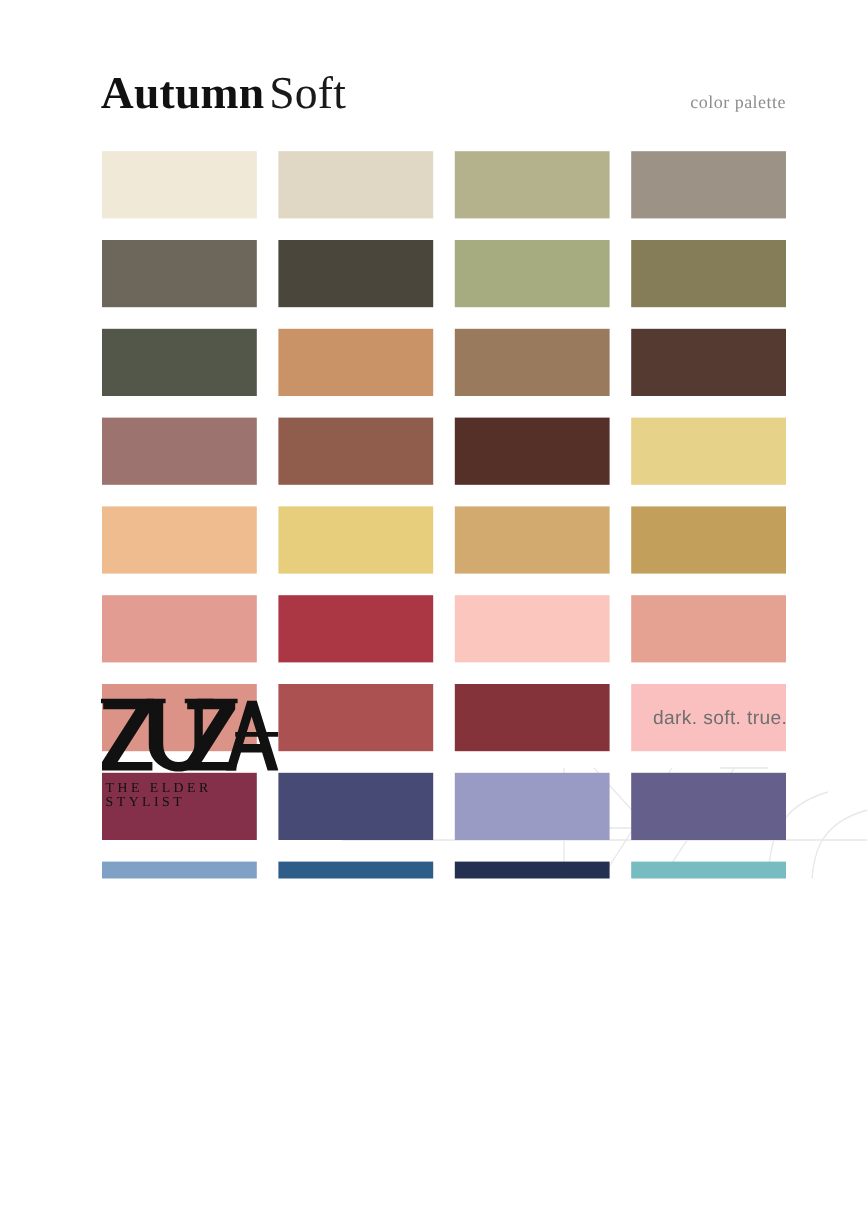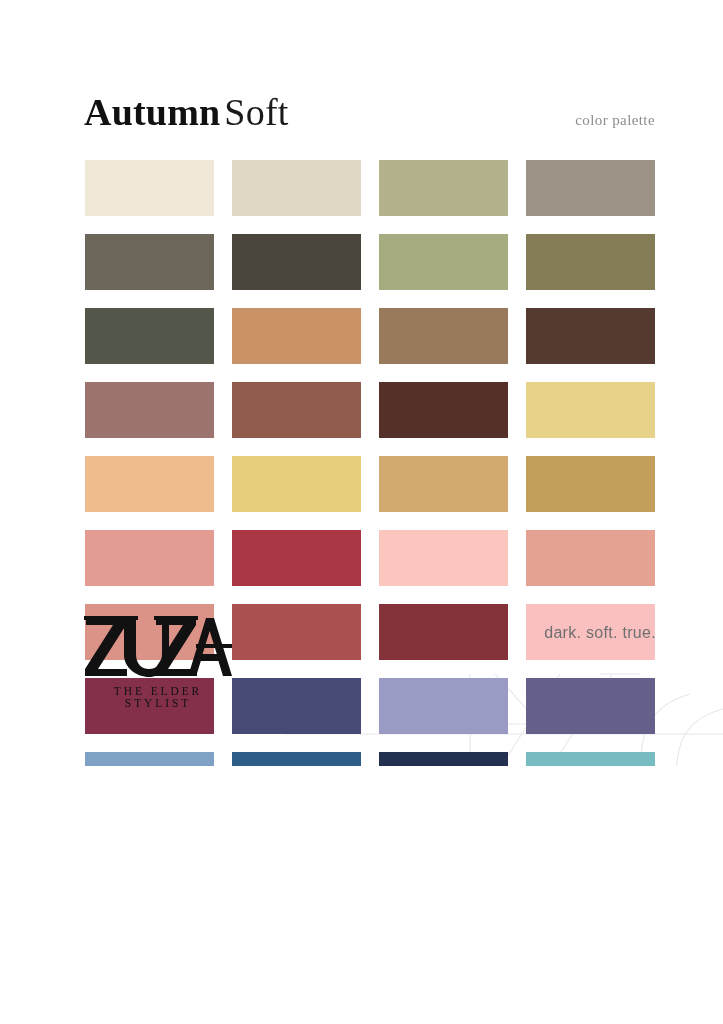--- a/index.html
+++ b/index.html
@@ -14,21 +14,20 @@
     font-family: "Liberation Serif", serif;
     position: relative;
   }
 
   #page {
     position: relative;
     width: 723px;
     height: 732px;
     background: #ffffff;
     overflow: hidden;
-    margin-top: 34px;
   }
 
   
   #watermark {
     position: absolute;
     left: 0;
     top: 0;
     width: 723px;
     height: 1024px;
     pointer-events: none;
@@ -110,21 +109,20 @@
   }
   #logo-mark {
     display: block;
   }
   #logo-tagline {
     margin-top: 7px;
     font-family: "Liberation Serif", serif;
     font-size: 11.5px;
     letter-spacing: 2.9px;
     color: #111111;
-    text-align: center;
     width: 140px;
     margin-left: 4px;
   }
   #footer-motto {
     position: absolute;
     right: 67px;
     top: 18px;
     font-family: Liberation Sans, sans-serif;
     font-size: 16px;
     color: #6f6f6f;

